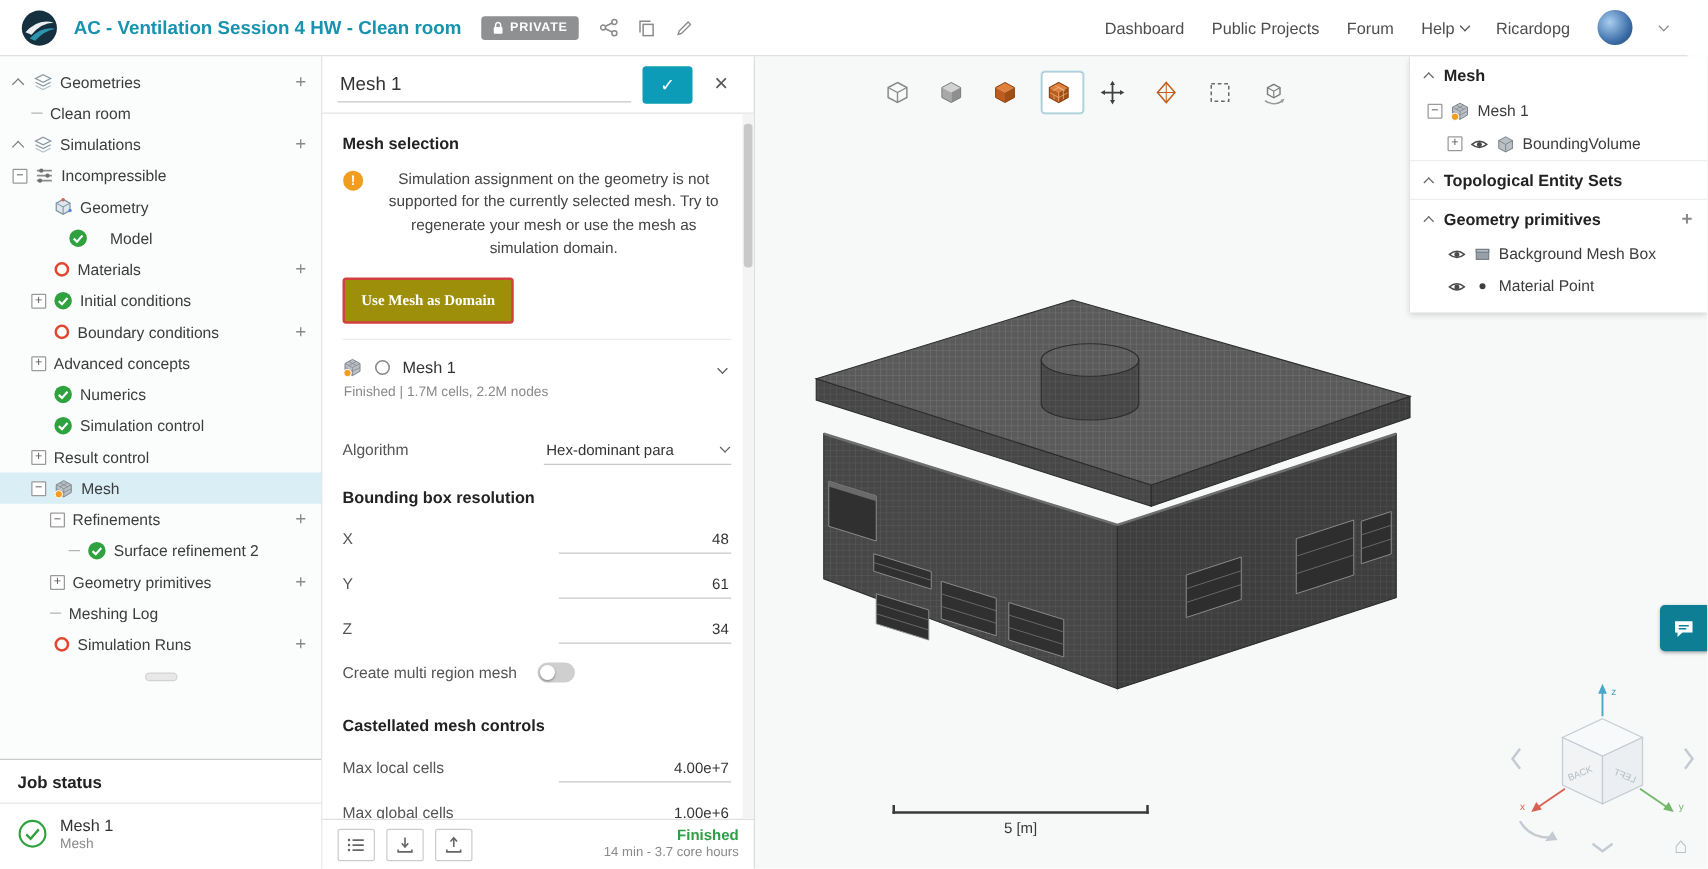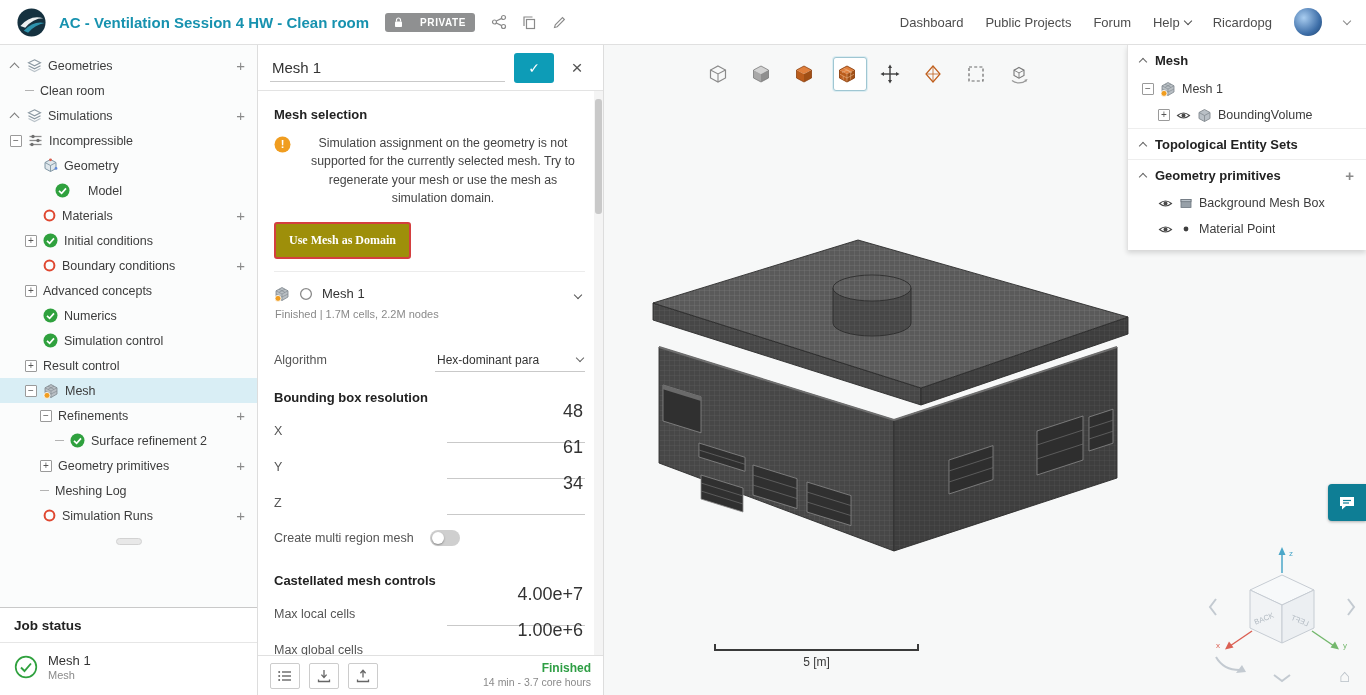--- a/index.html
+++ b/index.html
@@ -1,25 +1,25 @@
 <!DOCTYPE html>
 <html><head>
 <meta charset="utf-8">
 <style>
 *{margin:0;padding:0;box-sizing:border-box}
 html,body{width:1366px;height:695px;overflow:hidden;background:#fff;color:#333;
   font-family:"Liberation Sans",sans-serif;font-size:13px}
 .app{position:relative;width:1366px;height:695px;overflow:hidden}
 
 
-.header{position:absolute;top:0;left:0;right:0;height:45px;background:#fff;border-bottom:1px solid #e0e0e0;
+.header{position:absolute;top:0;left:0;right:16px;height:45px;background:#fff;border-bottom:1px solid #e0e0e0;
   display:flex;align-items:center;padding:0 16px;z-index:40}
 .logo{width:31px;height:31px;margin-right:12px;flex:none}
 .title{font-size:15px;font-weight:700;color:#1792af;margin-right:16px;white-space:nowrap}
-.badge{display:inline-flex;align-items:center;gap:17px;background:#8f9091;color:#fff;font-size:10px;font-weight:700;
+.badge{display:inline-flex;align-items:center;gap:5px;background:#8f9091;color:#fff;font-size:10px;font-weight:700;
   letter-spacing:.6px;padding:4px 9px;border-radius:3px;margin-right:16px}
 .hdr-icons{display:flex;align-items:center;gap:15px}
 .hdr-icons .ic{display:inline-flex}
 .hdr-nav{margin-left:auto;display:flex;align-items:center;gap:22px;font-size:13px;color:#4d4d4d}
 .nav-item{display:inline-flex;align-items:center;gap:5px;cursor:pointer;white-space:nowrap}
 .avatar{width:28px;height:28px;border-radius:50%;flex:none;
   background:radial-gradient(circle at 35% 35%,#a9cdf0,#3d6ea8 62%,#1d3f66)}
 .chev{display:inline-block;width:6px;height:6px;border-right:1.4px solid currentColor;border-bottom:1.4px solid currentColor}
 .chev.down{transform:rotate(45deg);margin-top:-3px}
 .chev.up{transform:rotate(-135deg);margin-top:3px}
@@ -61,22 +61,22 @@
 .warn p{flex:1;font-size:12.3px;color:#444;line-height:1.5;text-align:center}
 .domain-btn{margin:14px 0 0 0;background:#9e8f0a;color:#fff;font-weight:700;font-size:12px;
   border:2px solid #d43f3f;border-radius:3px;padding:9px 13px;cursor:pointer;font-family:Liberation Serif, serif}
 .mesh-sep{border:none;border-top:1px solid #ececec;margin:12px 0 10px 0}
 .mesh-item{display:flex;align-items:center;gap:6px;height:24px}
 .mesh-item .name{font-size:13px;color:#333}
 .mesh-item .mchev{margin-left:auto;color:#555;cursor:pointer;padding-right:4px}
 .mesh-meta{font-size:11px;color:#8a8a8a;margin:2px 0 0 1px}
 .frow{display:flex;align-items:flex-end;height:36px}
 .flabel{font-size:12.5px;color:#555;padding-bottom:5px}
-.finput{margin-left:auto;width:138px;text-align:right;font-size:18px;color:#333;border-bottom:1px solid #c9c9c9;
-  padding:0 2px 20px 2px;cursor:text}
+.finput{margin-left:auto;width:138px;text-align:right;font-size:12px;color:#333;border-bottom:1px solid #c9c9c9;
+  padding:0 2px 4px 2px;cursor:text}
 .select-row{margin-top:22px;height:30px}
 .select{margin-left:auto;width:150px;display:flex;align-items:center;justify-content:space-between;
   font-size:12px;color:#333;border-bottom:1px solid #c9c9c9;padding:0 2px 4px 2px;color:#333;cursor:pointer}
 .select .chev{color:#666}
 .toggle-row{display:flex;align-items:center;height:34px;margin-top:6px}
 .switch{position:relative;width:30px;height:16px;background:#cfcfcf;border-radius:9px;margin-left:16px;cursor:pointer;flex:none}
 .switch .knob{position:absolute;left:2px;top:2px;width:12px;height:12px;border-radius:50%;background:#fff;box-shadow:0 1px 2px rgba(0,0,0,.35)}
 .panel-foot{height:40px;border-top:1px solid #e0e0e0;display:flex;align-items:center;padding:0 12px;gap:9px;flex:none}
 .foot-btn{width:30px;height:26px;border:1px solid #ccc;background:#fff;border-radius:2px;display:flex;align-items:center;justify-content:center;cursor:pointer}
 .foot-status{margin-left:auto;text-align:right;line-height:1.3}

